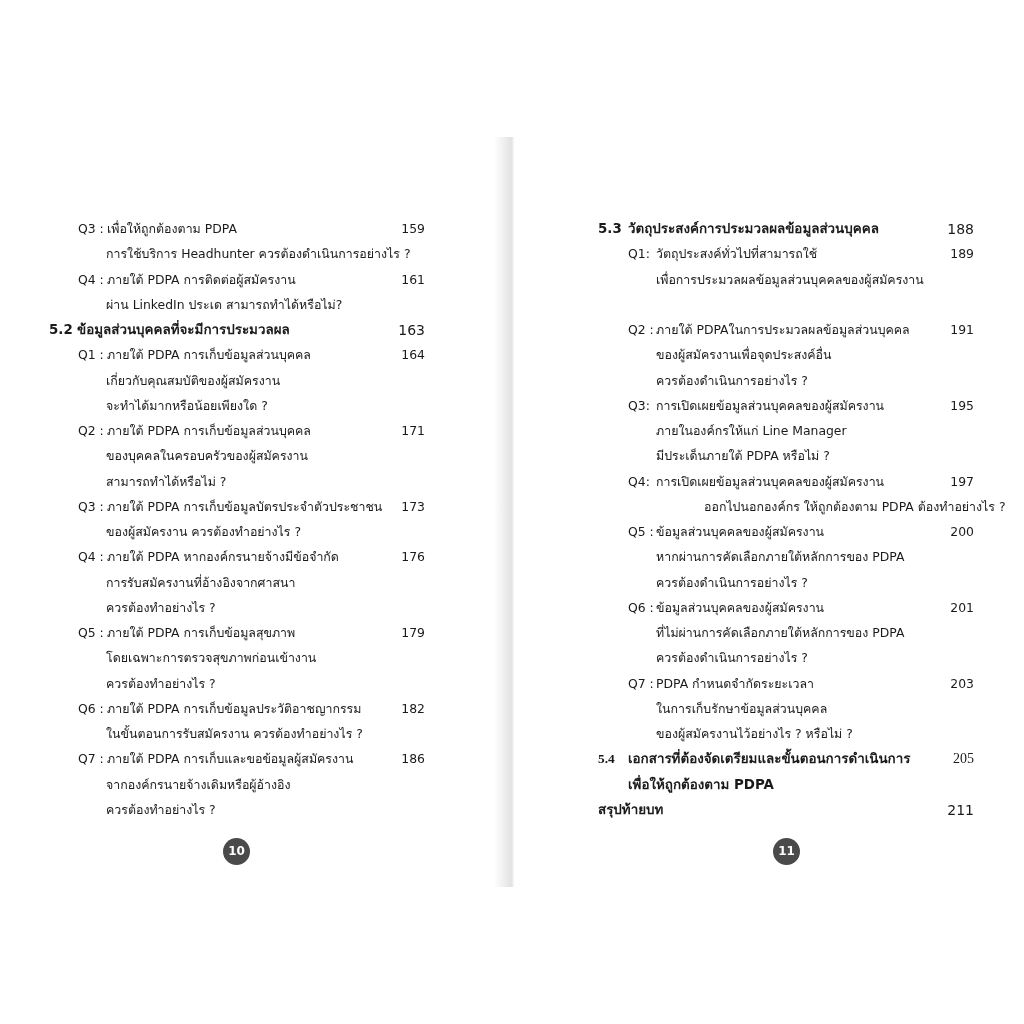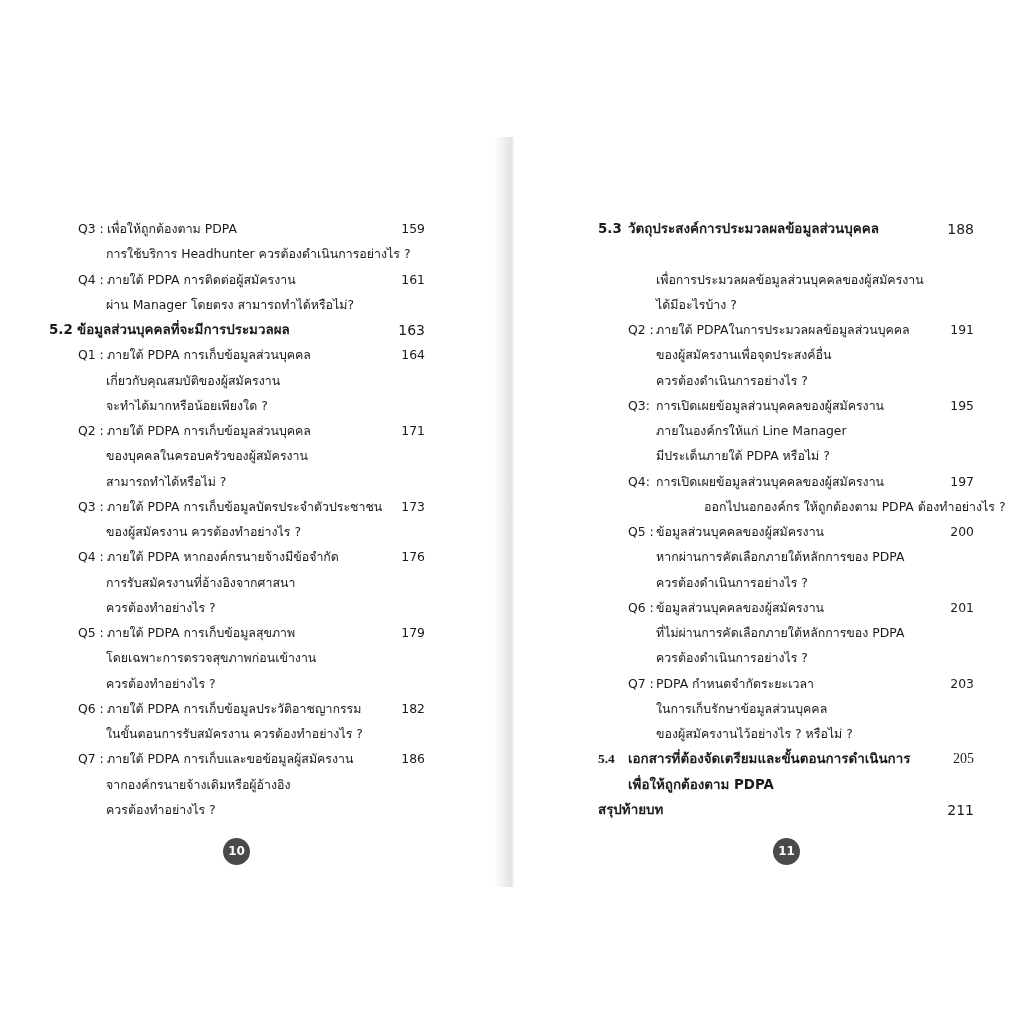--- a/index.html
+++ b/index.html
@@ -30,21 +30,21 @@
     </div>
     <div class="row" style="top: 243.25px; left: 49px; width: 376px;">
       <span class="txt" style="left: 57px;">การใช้บริการ Headhunter ควรต้องดำเนินการอย่างไร ?</span>
     </div>
     <div class="row" style="top: 268.5px; left: 49px; width: 376px;">
       <span class="lbl" style="left: 29px;">Q4 :</span>
       <span class="txt" style="left: 58px;">ภายใต้ PDPA การติดต่อผู้สมัครงาน</span>
       <span class="num">161</span>
     </div>
     <div class="row" style="top: 293.75px; left: 49px; width: 376px;">
-      <span class="txt" style="left: 57px;">ผ่าน Manager โดยตรง สามารถทำได้หรือไม่?</span>
+      <span class="txt" style="left: 57px;">ผ่าน LinkedIn ประเด สามารถทำได้หรือไม่?</span>
     </div>
     <div class="row sec" style="top: 319px; left: 49px; width: 376px;">
       <span class="lbl" style="left: 0px;">5.2</span>
       <span class="txt" style="left: 28px;">ข้อมูลส่วนบุคคลที่จะมีการประมวลผล</span>
       <span class="num">163</span>
     </div>
     <div class="row" style="top: 344.25px; left: 49px; width: 376px;">
       <span class="lbl" style="left: 29px;">Q1 :</span>
       <span class="txt" style="left: 58px;">ภายใต้ PDPA การเก็บข้อมูลส่วนบุคคล</span>
       <span class="num">164</span>
@@ -116,25 +116,27 @@
       <span class="txt" style="left: 57px;">ควรต้องทำอย่างไร ?</span>
     </div>
   </div>
 <div class="spine"></div>
 <div class="page page-right" id="right-page">
     <div class="row sec" style="top: 218px; left: 86px; width: 376px;">
       <span class="lbl" style="left: 0px;">5.3</span>
       <span class="txt" style="left: 30px;">วัตถุประสงค์การประมวลผลข้อมูลส่วนบุคคล</span>
       <span class="num">188</span>
     </div>
+    <div class="row" style="top: 243.25px; left: 86px; width: 376px;">
+      <span class="lbl" style="left: 30px;">Q1:</span>
+      <span class="txt" style="left: 58px;">วัตถุประสงค์ทั่วไปที่สามารถใช้</span>
+      <span class="num">189</span>
+    </div>
     <div class="row" style="top: 268.5px; left: 86px; width: 376px;">
       <span class="txt" style="left: 58px;">เพื่อการประมวลผลข้อมูลส่วนบุคคลของผู้สมัครงาน</span>
-    </div>
-    <div class="row" style="top: 293.75px; left: 86px; width: 376px;">
-      <span class="txt" style="left: 58px;">ได้มีอะไรบ้าง ?</span>
     </div>
     <div class="row" style="top: 319px; left: 86px; width: 376px;">
       <span class="lbl" style="left: 30px;">Q2 :</span>
       <span class="txt" style="left: 58px;">ภายใต้ PDPAในการประมวลผลข้อมูลส่วนบุคคล</span>
       <span class="num">191</span>
     </div>
     <div class="row" style="top: 344.25px; left: 86px; width: 376px;">
       <span class="txt" style="left: 58px;">ของผู้สมัครงานเพื่อจุดประสงค์อื่น</span>
     </div>
     <div class="row" style="top: 369.5px; left: 86px; width: 376px;">

